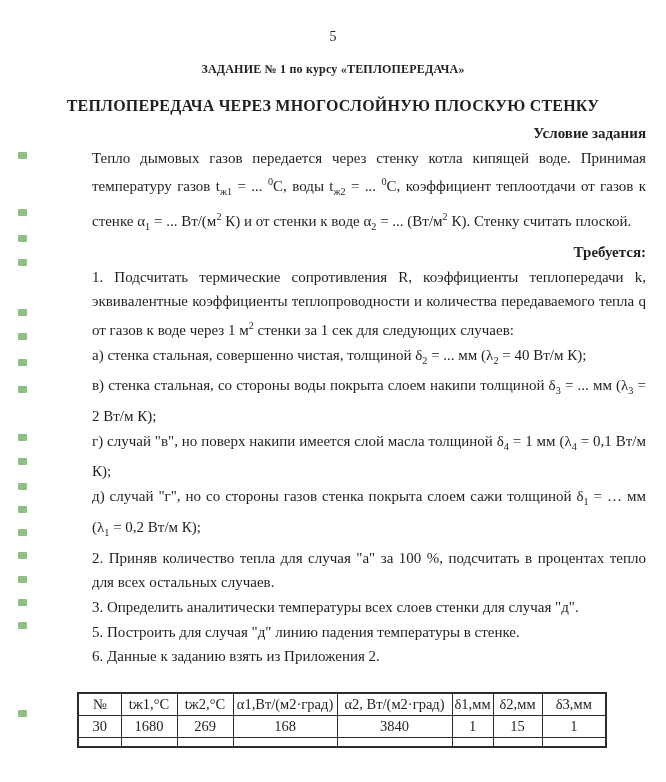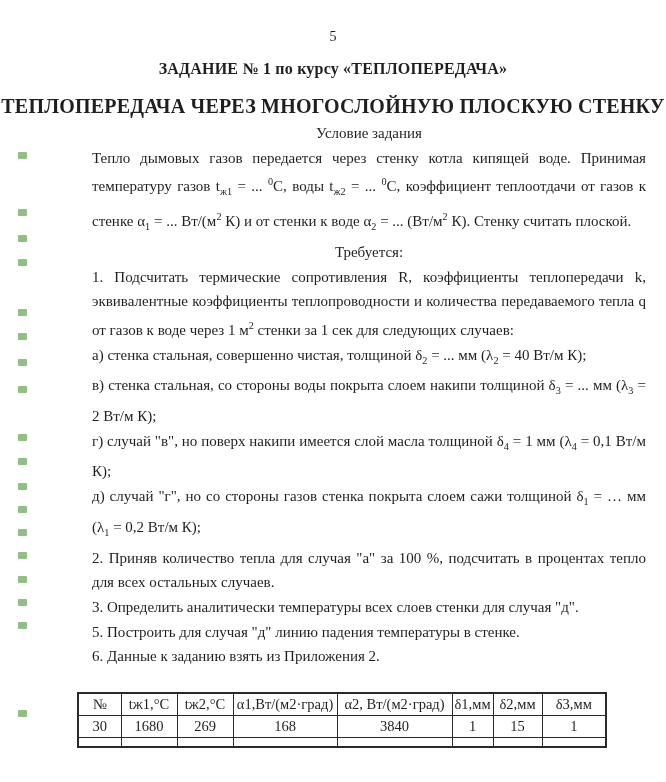--- a/index.html
+++ b/index.html
@@ -12,41 +12,41 @@
     color:#1f1f1f;
   }
   .pageno {
     padding-top:28px;
     text-align:center;
     font-size:14px; line-height:18px;
   }
   .doc-title {
     margin:12px 0 0 0;
     text-align:center;
-    font-size:16px; font-weight:bold; line-height:22px;
+    font-size:12px; font-weight:bold; line-height:22px;
     letter-spacing:0.2px;
   }
   .doc-subtitle {
     margin:15px 0 0 0;
     text-align:center;
-    font-size:20px; font-weight:bold; line-height:22px;
+    font-size:16px; font-weight:bold; line-height:22px;
     letter-spacing:0.2px;
   }
   .doc-body {
     margin:4px 20px 0 92px;
   }
   .doc-body p {
     margin:0; padding:0;
     font-size:15px;
     line-height:24.7px;
     text-align:justify;
   }
   .doc-body p.heading {
-    font-weight:normal;
-    text-align:center;
+    font-weight:bold;
+    text-align:right;
   }
   .doc-body sub { font-size:0.68em;margin-top:20px; }
   .doc-body sup { font-size:0.68em; }
   .data-table-wrap {
     position:absolute;
     left:77px; top:692px;
   }
   table.data-table {
     border-collapse:collapse;
     table-layout:fixed;

